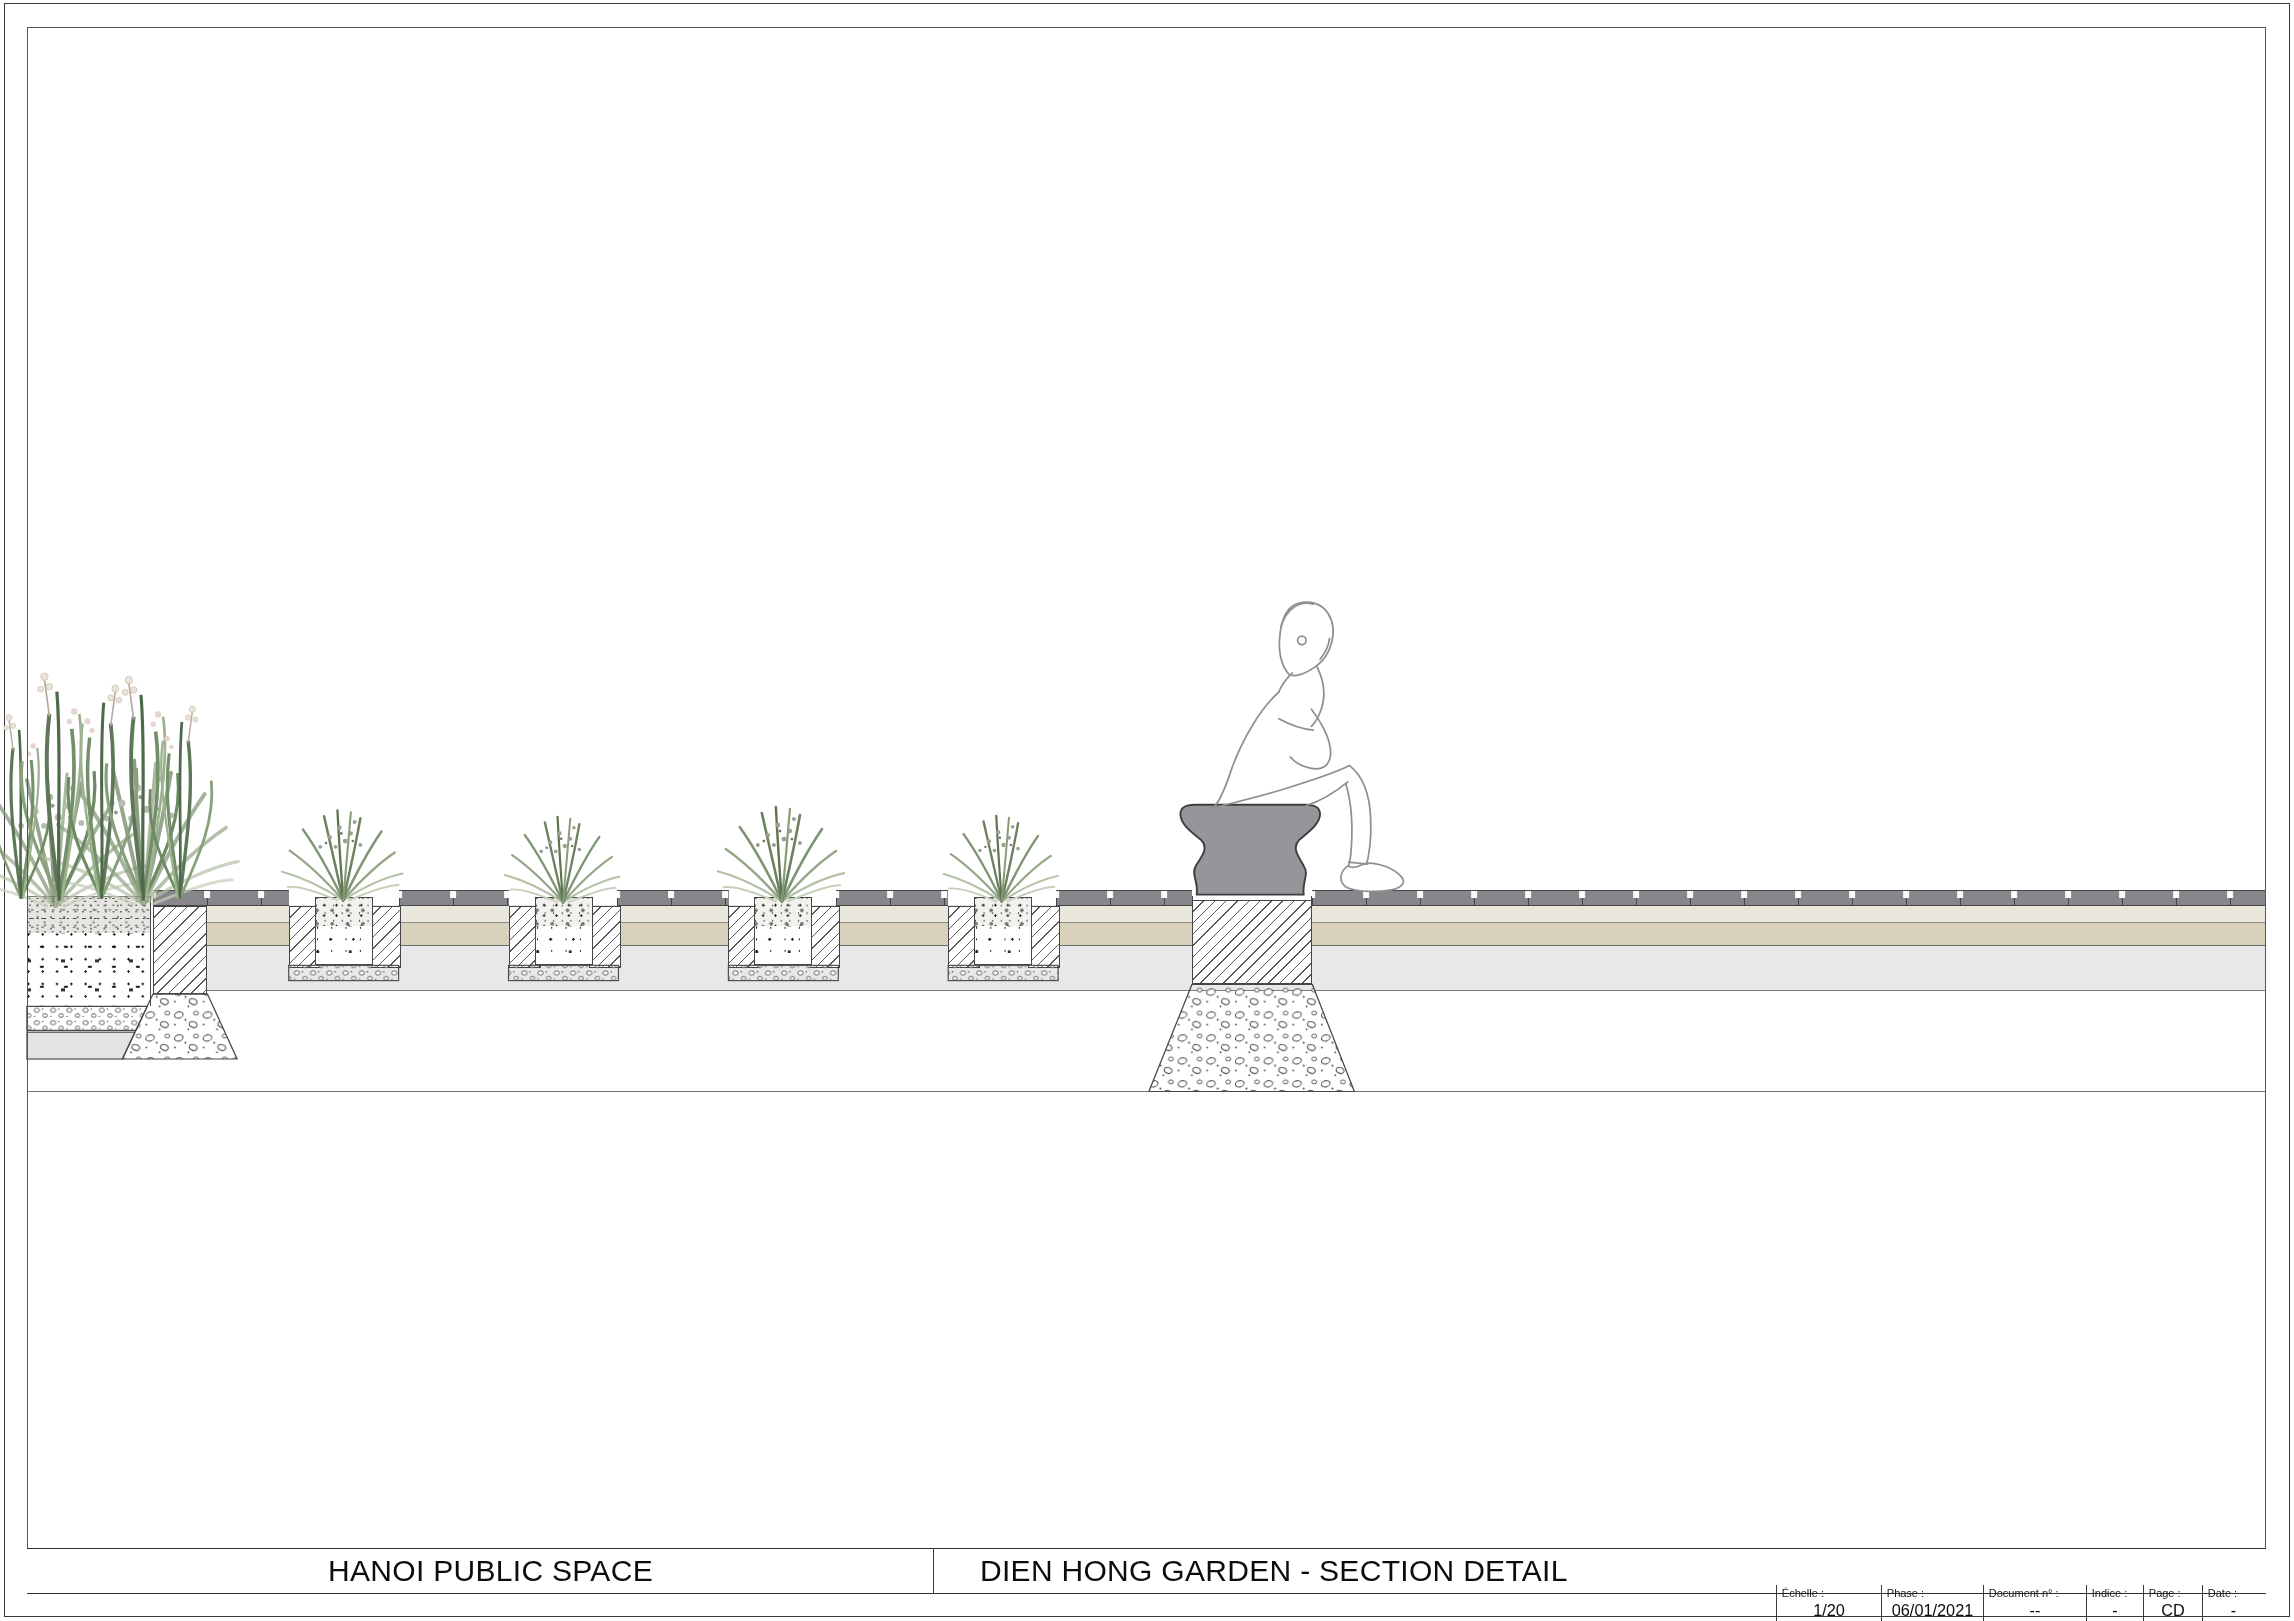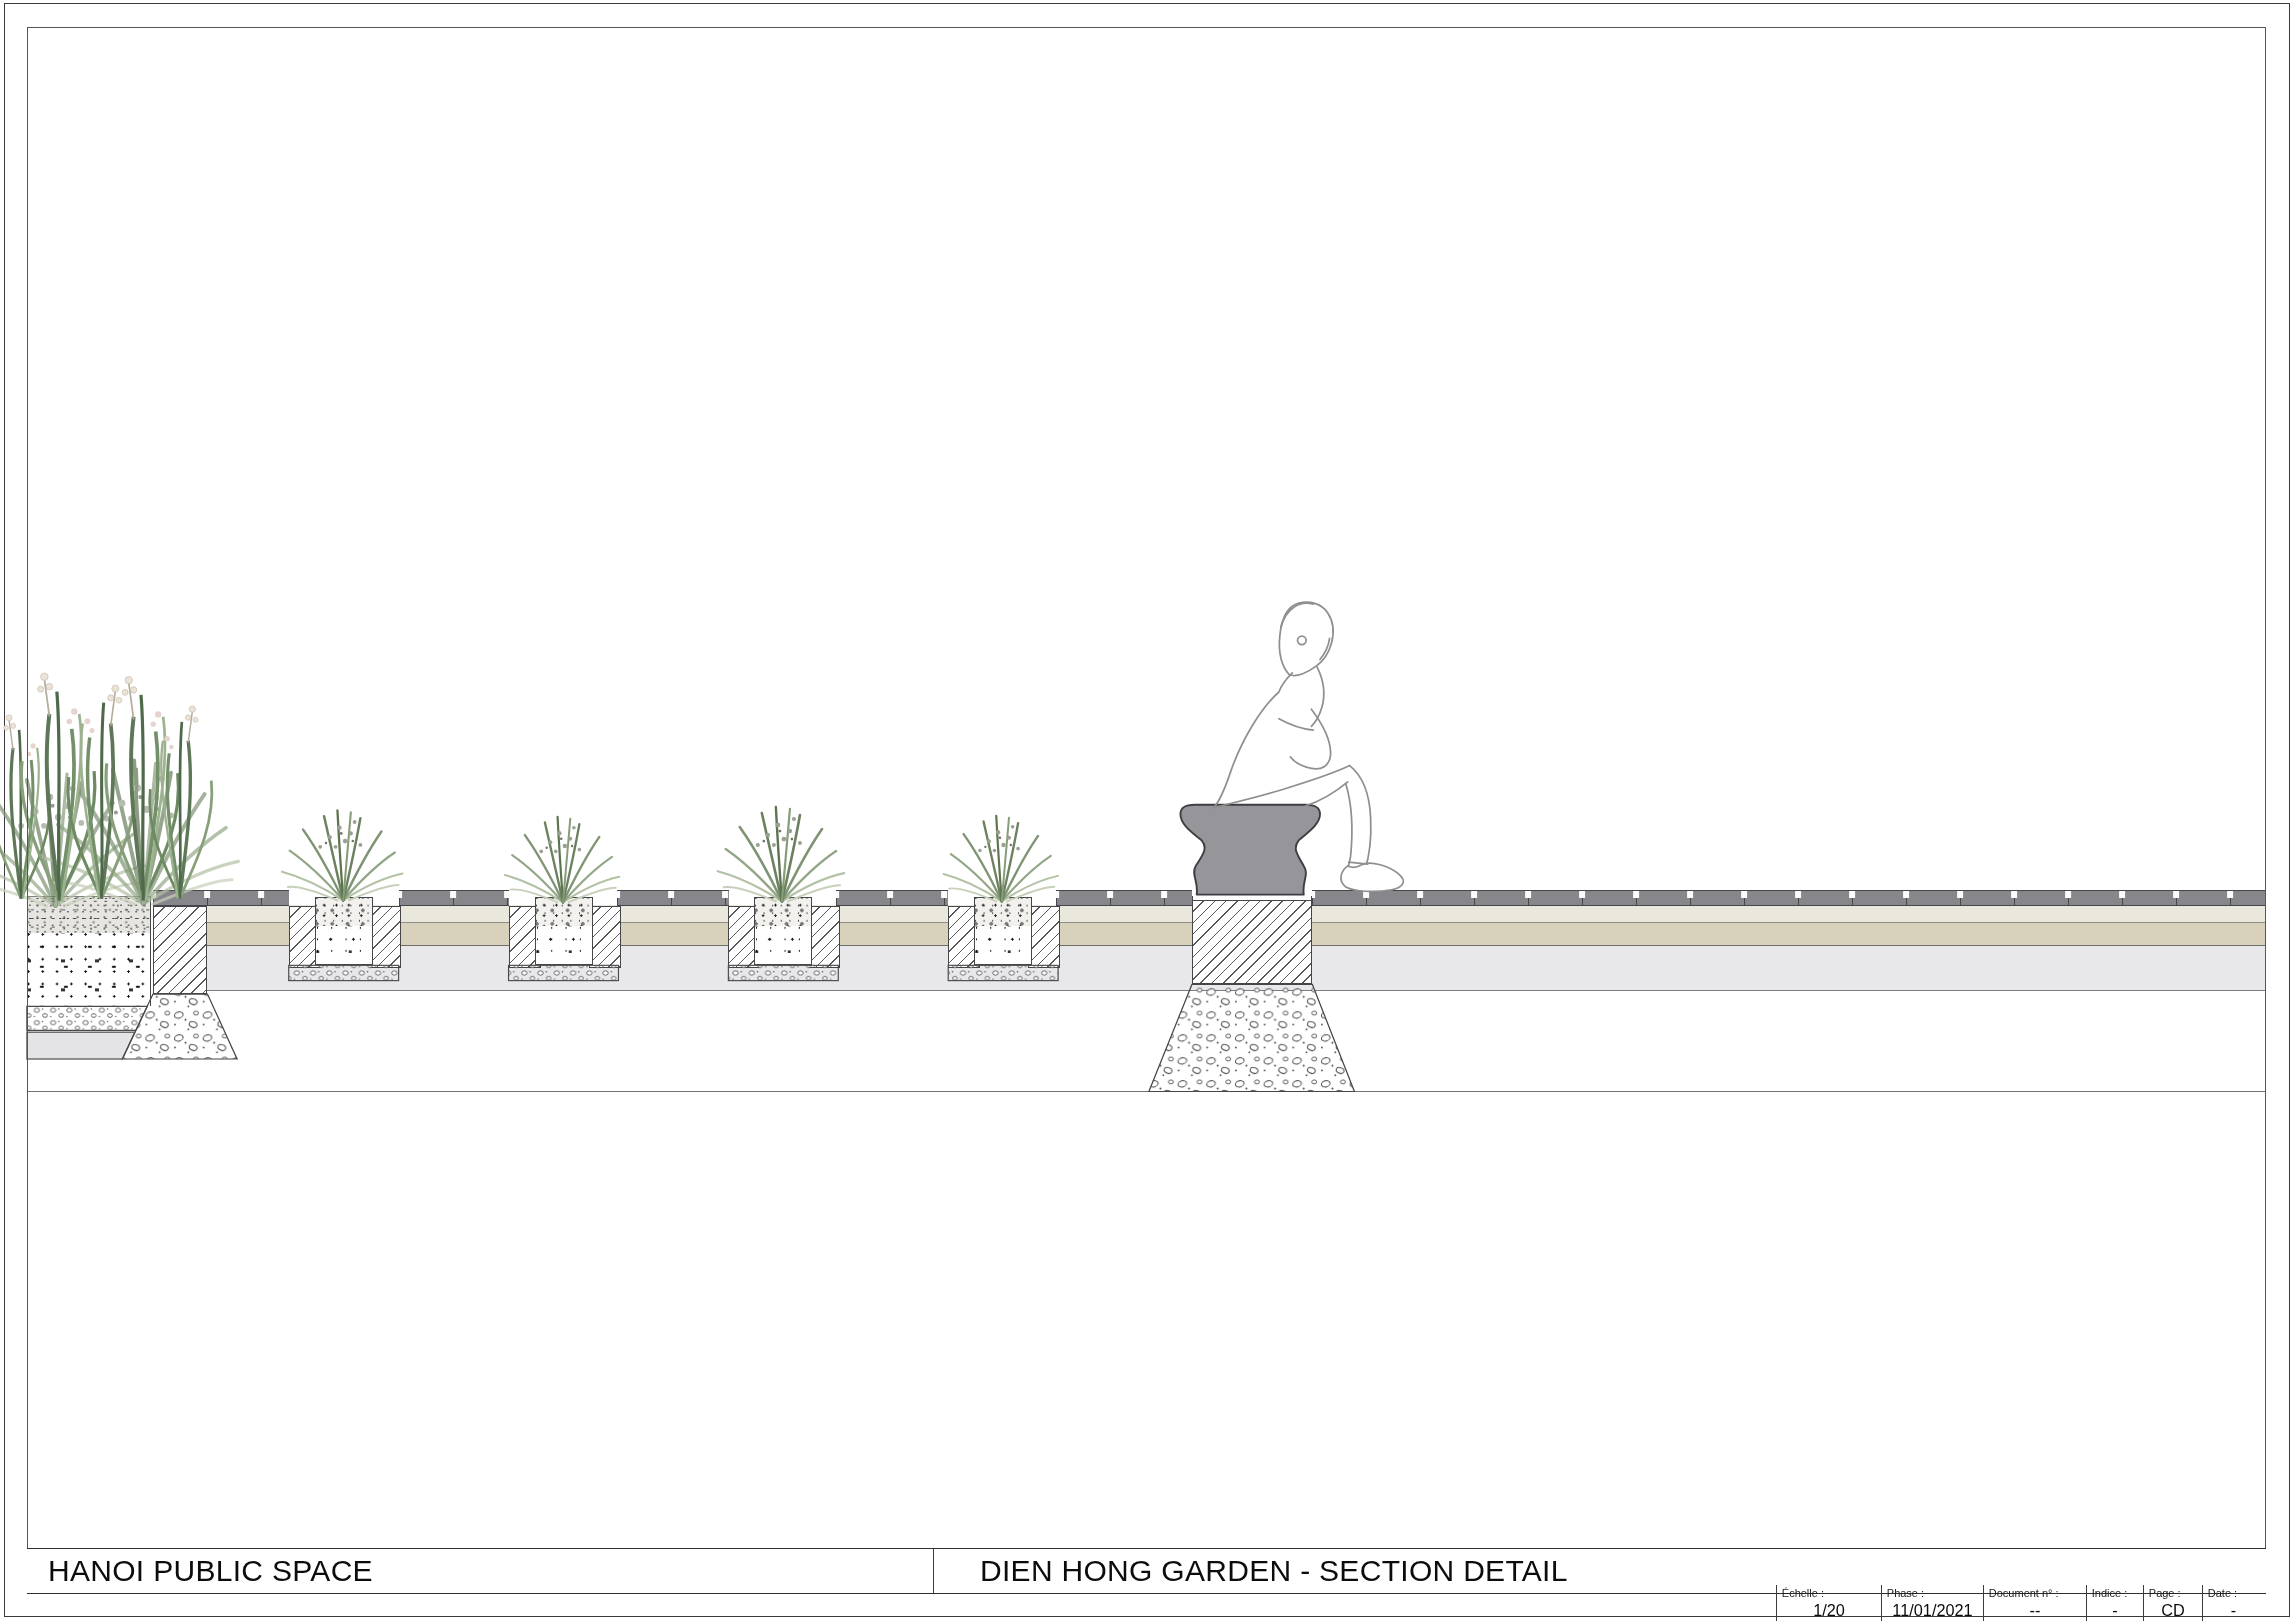--- a/index.html
+++ b/index.html
@@ -74,21 +74,21 @@
   .ground-line{left:27px;top:1091px;width:2239px;height:0;border-top:1.9px solid #737476;}
 
   .overlay{position:absolute;left:0;top:0;pointer-events:none;}
 
   
   .titleblock{left:27px;top:1548px;width:2239px;height:46px;display:flex;
               border-top:1.9px solid #2f2f31;border-bottom:1.9px solid #2f2f31;background:#fff;}
   .tb-cell{position:relative;box-sizing:border-box;border-left:1.4px solid #3c3c3e;height:100%;}
   .tb-cell:first-child{border-left:none;}
   .tb-big{font-size:30px;color:#0c0c0c;letter-spacing:0.3px;line-height:44px;white-space:nowrap;}
-  .tb-project{width:906px;padding-left:21px;}
+  .tb-project{width:906px;padding-left:21px;text-align:center;}
   .tb-title{width:843px;padding-left:46px;}
   .tb-field{display:flex;flex-direction:column;margin-top:36px;}
   .tb-label{font-size:11px;color:#1c1c1c;padding:1.9px 0 0 4.8px;white-space:nowrap;}
   .tb-value{font-size:16.3px;color:#0c0c0c;text-align:center;margin-top:1.9px;white-space:nowrap;}
   .w-echelle{width:105px}.w-date{width:102px}.w-doc{width:103px}
   .w-indice{width:57px}.w-phase{width:59px}.w-page{width:62px}
 </style>
 </head>
 <body>
 
@@ -284,21 +284,21 @@
     </div>
     <div class="tb-cell tb-big tb-title">
       <span>DIEN HONG GARDEN - SECTION DETAIL</span>
     </div>
     <div class="tb-cell tb-field w-echelle">
       <span class="tb-label">Échelle :</span>
       <span class="tb-value">1/20</span>
     </div>
     <div class="tb-cell tb-field w-date">
       <span class="tb-label">Phase :</span>
-      <span class="tb-value">11/01/2021</span>
+      <span class="tb-value">06/01/2021</span>
     </div>
     <div class="tb-cell tb-field w-doc">
       <span class="tb-label">Document n° :</span>
       <span class="tb-value">--</span>
     </div>
     <div class="tb-cell tb-field w-indice">
       <span class="tb-label">Indice :</span>
       <span class="tb-value">-</span>
     </div>
     <div class="tb-cell tb-field w-phase">

